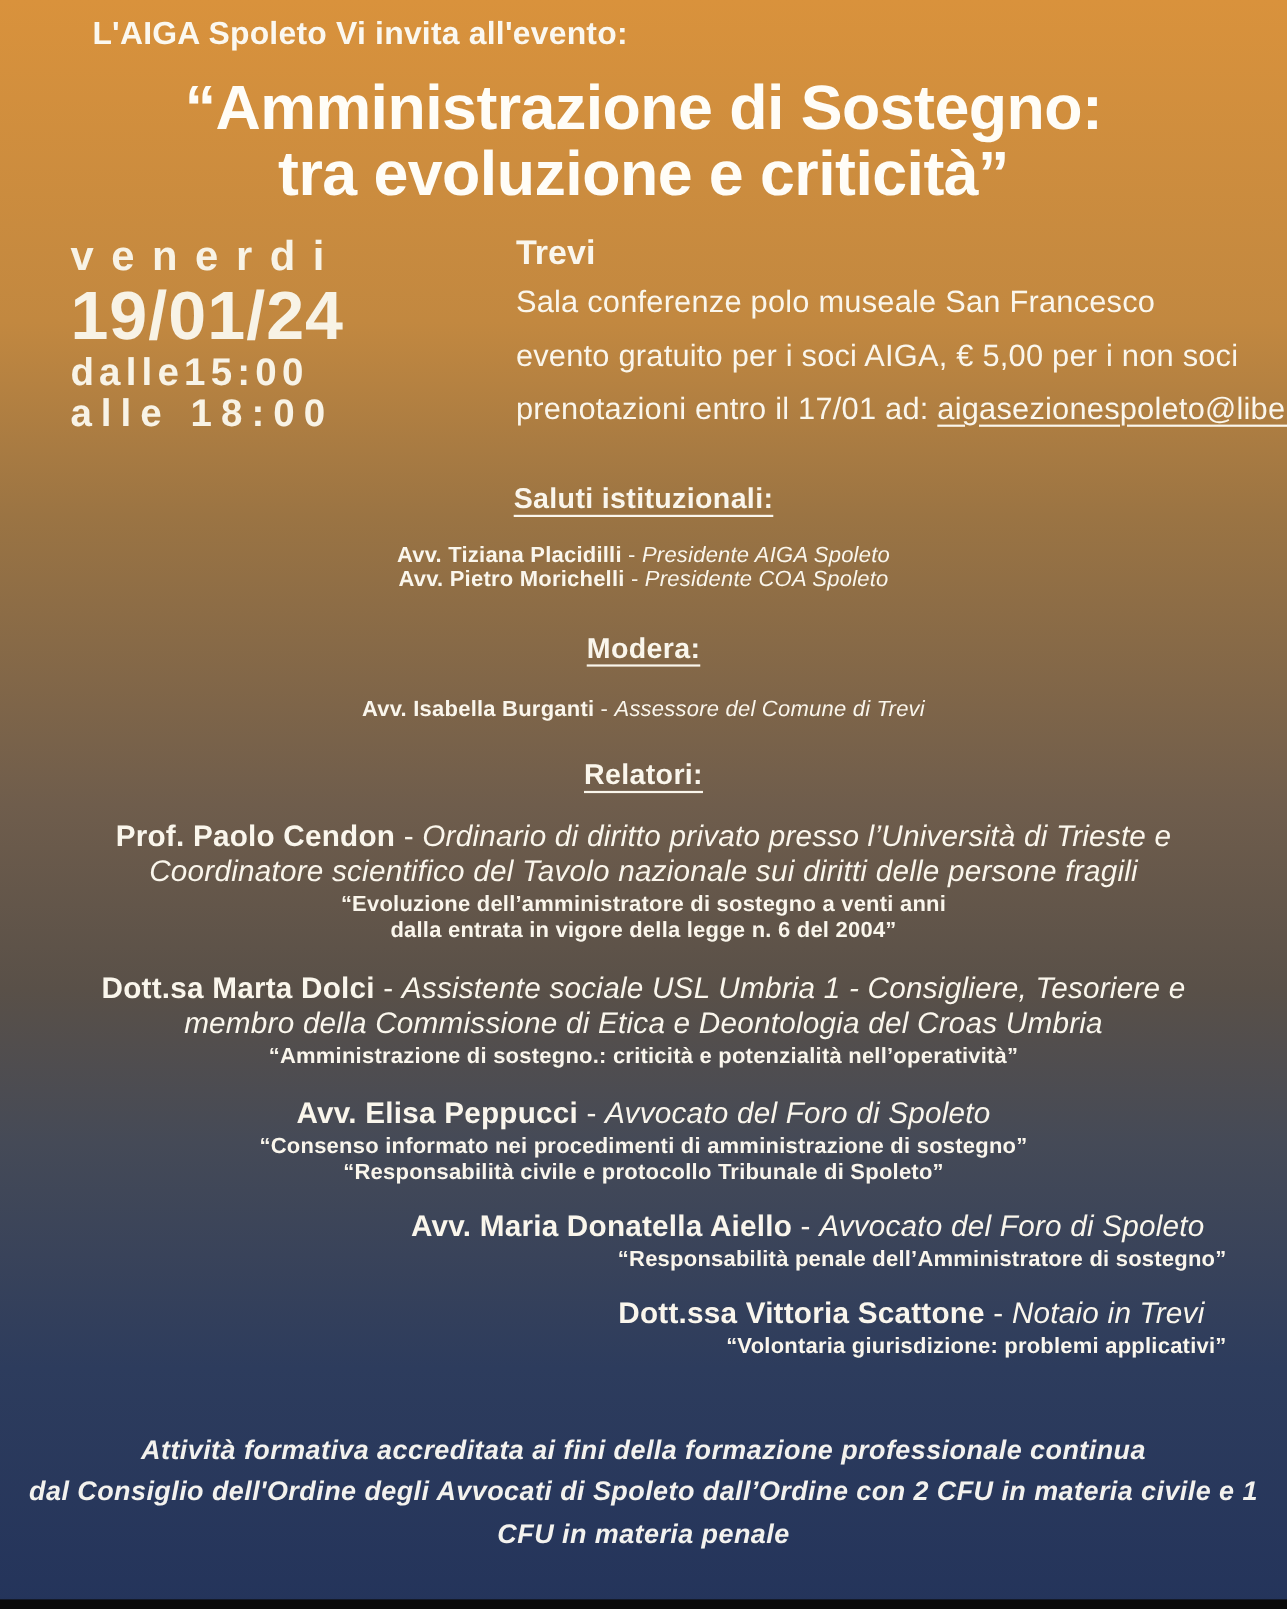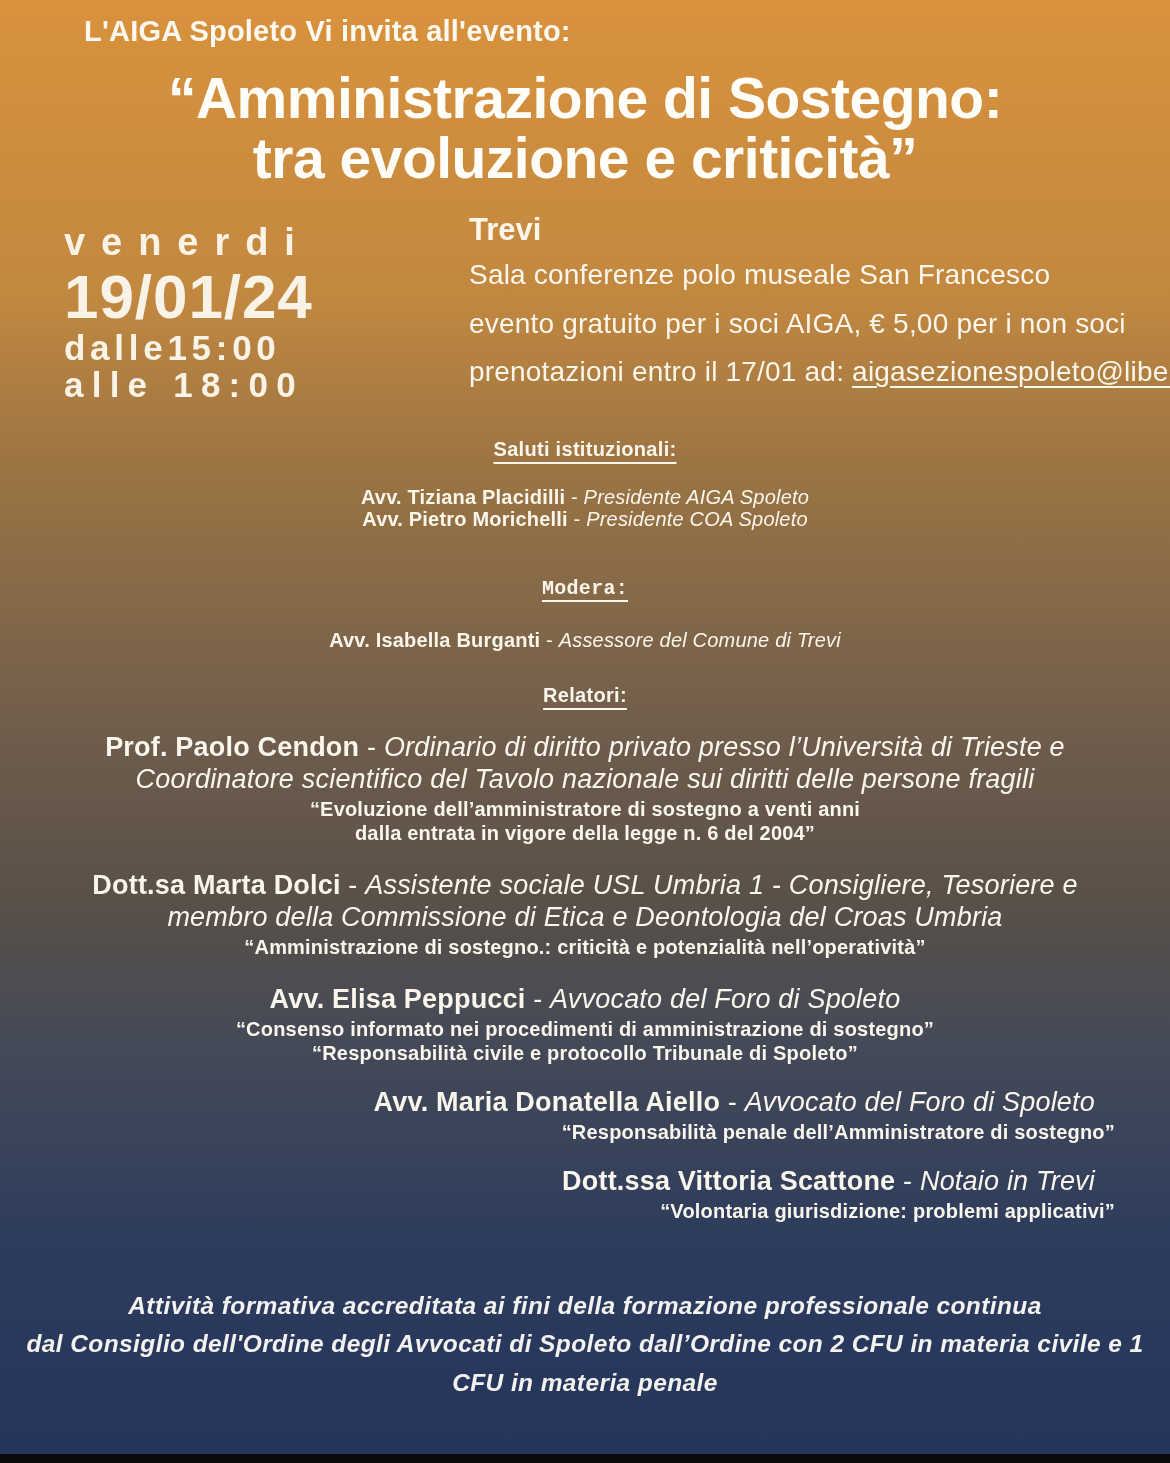--- a/index.html
+++ b/index.html
@@ -37,21 +37,21 @@
     font-size: 57px;
     line-height: 1.06;
     font-weight: 700;
     letter-spacing: -0.5px;
     color: #fffdf7;
   }
   .title-line { display: block; }
 
   .when-where {
     display: flex;
-    align-items: flex-end;
+    align-items: flex-start;
     margin: 20px 30px 0 64px;
     gap: 40px;
   }
   .date-block {
     width: 292px;
     flex: 0 0 auto;
     padding-top: 4px;
     color: #f8f3e6;
   }
   .day  { font-size: 38px; font-weight: 700; letter-spacing: 0.42em; line-height: 1.1; white-space: nowrap; }
@@ -77,30 +77,30 @@
     text-decoration: underline;
     text-underline-offset: 5px;
     text-decoration-thickness: 2px;
     cursor: pointer;
   }
 
   .center-col { text-align: center; }
 
   .heading {
     display: inline-block;
-    font-size: 20px;
+    font-size: 26px;
     font-weight: 700;
     text-decoration: underline;
     text-underline-offset: 6px;
     text-decoration-thickness: 2px;
     letter-spacing: 0.3px;
   }
   .heading-wrap  { text-align: center; }
   .h-saluti   { margin-top: 34px; }
-  .h-modera   { margin-top: 46px; font-family: Liberation Mono, monospace; }
+  .h-modera   { margin-top: 35px; }
   .h-relatori { margin-top: 33px; }
 
   .person {
     font-size: 20px;
     line-height: 1.12;
     letter-spacing: 0.2px;
   }
   .people { margin-top: 25px; }
   .moderator-row { margin-top: 29px; }
 

